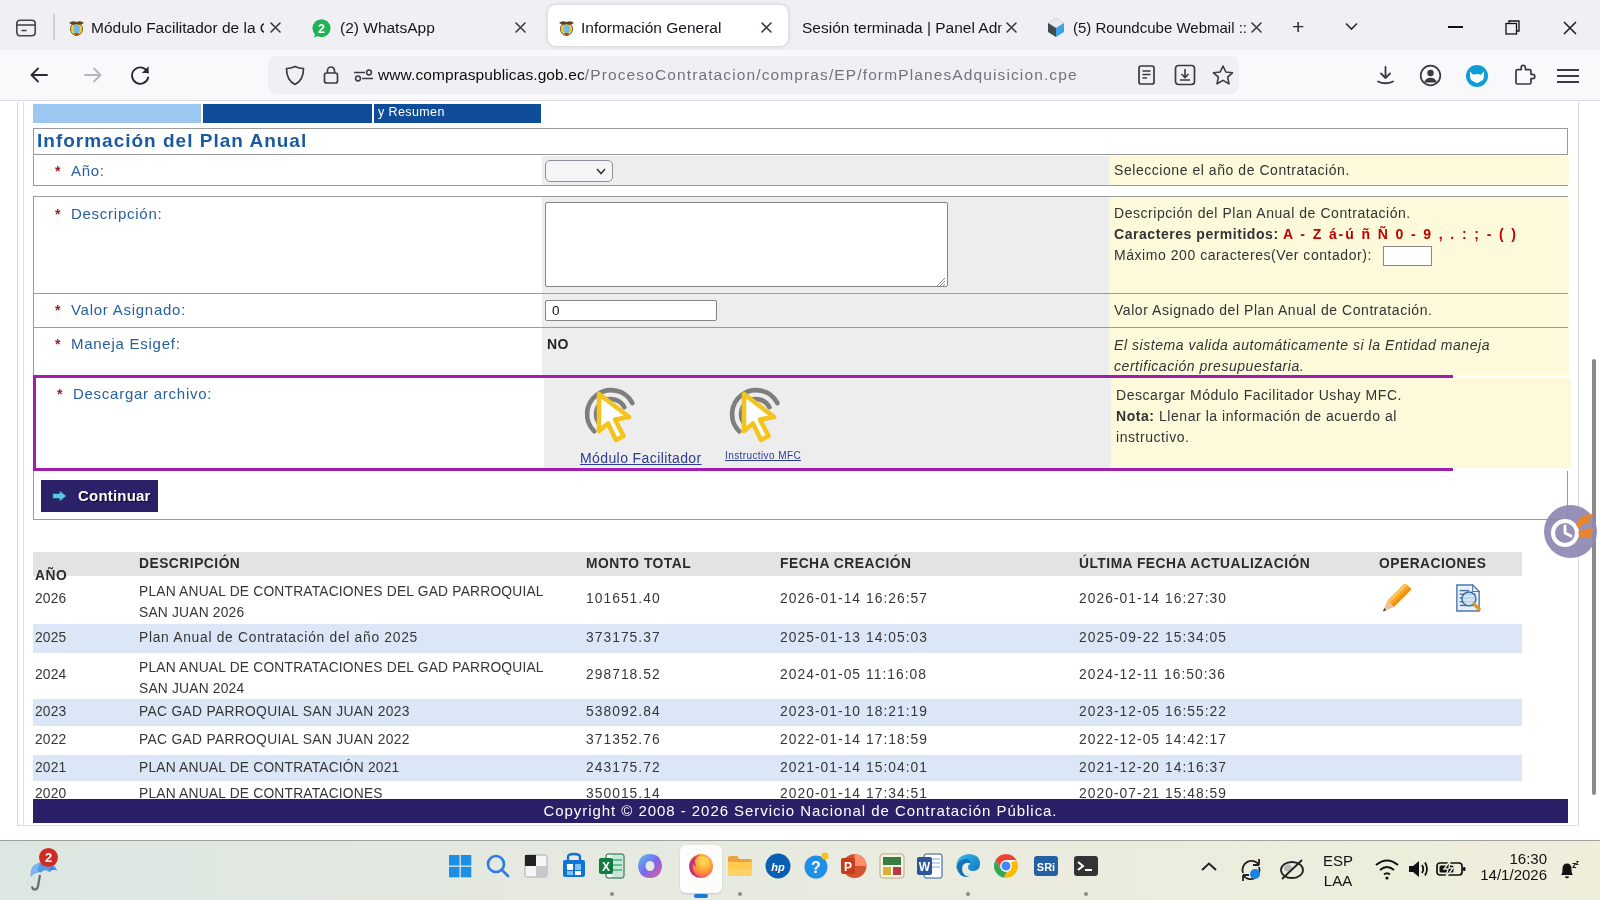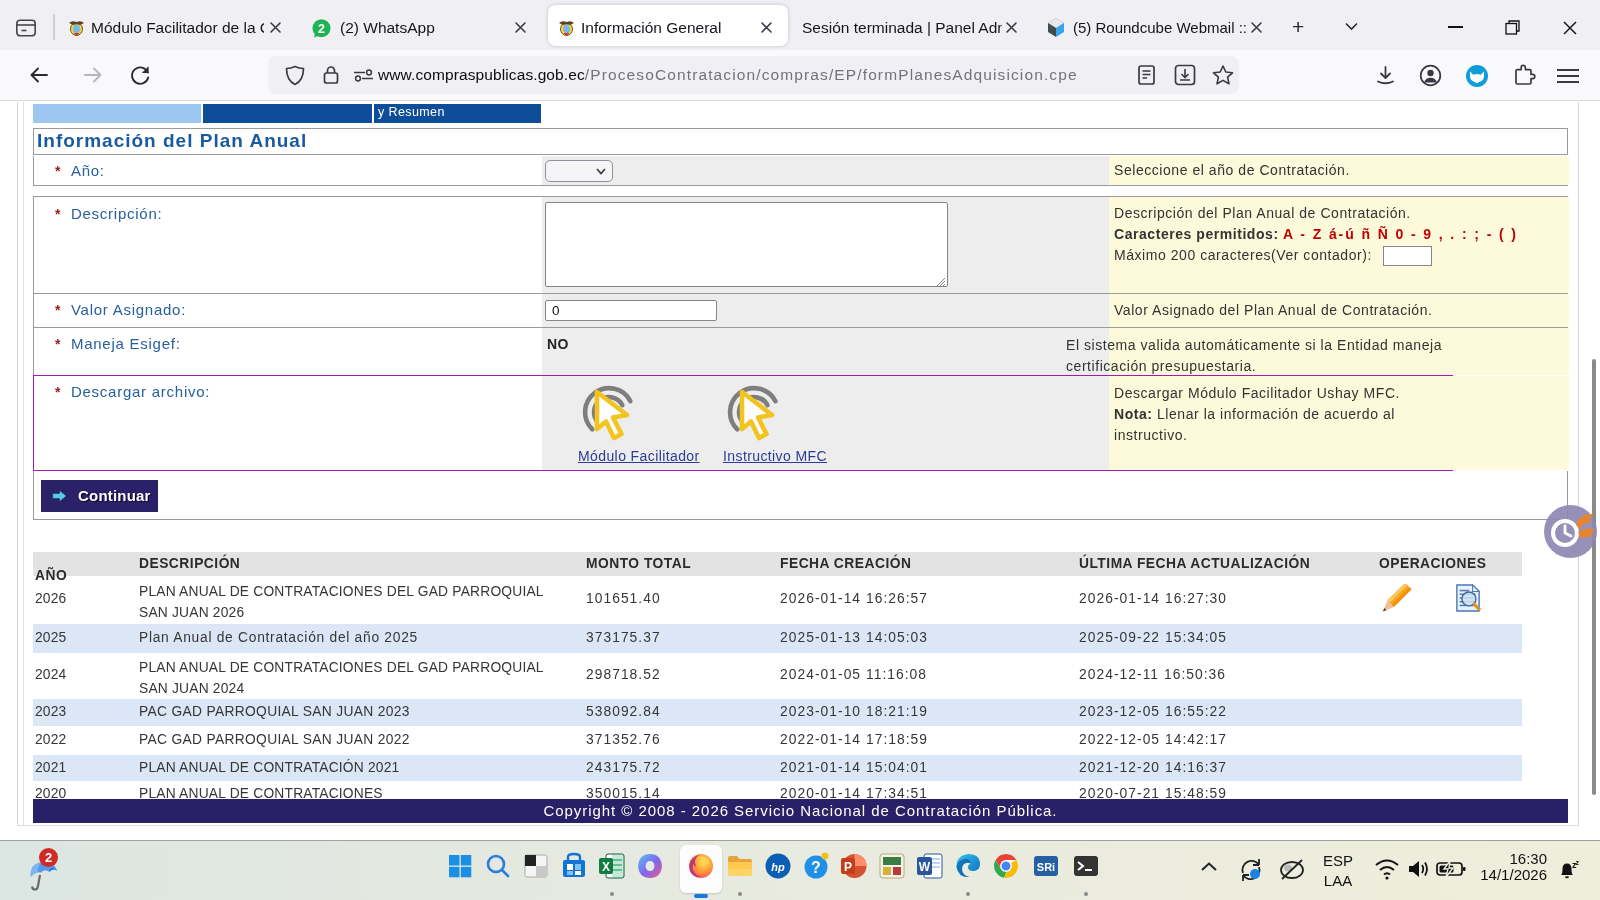--- a/index.html
+++ b/index.html
@@ -226,41 +226,41 @@
     <div class="abs" style="left:21px;top:7px;"><span class="star">*</span> <span class="lbl">Valor Asignado:</span></div>
     <div class="abs" style="left:511px;top:6px;width:172px;height:21px;background:#fff;border:1px solid #858585;border-radius:2px;font-size:13.5px;color:#111;padding:2px 0 0 6px;">0</div>
     <div class="abs hint" style="left:1080px;top:8px;">Valor Asignado del Plan Anual de Contratación.</div>
   </div>
 
   <div class="abs" style="left:33px;top:225px;width:1535px;height:48px;border:1px solid #9a9a9a;border-bottom:none;">
     <div class="abs" style="left:508px;top:0;width:567px;height:100%;background:#ededee"></div>
     <div class="abs" style="left:1075px;top:0;width:460px;height:100%;background:#fcfada"></div>
     <div class="abs" style="left:21px;top:7px;"><span class="star">*</span> <span class="lbl">Maneja Esigef:</span></div>
     <div class="abs" style="left:513px;top:8px;font-size:14px;color:#222;font-weight:bold;letter-spacing:.3px">NO</div>
-    <div class="abs hint" style="left:1032px;top:7px;line-height:21px;">El sistema valida automáticamente si la Entidad maneja<br>certificación presupuestaria.</div>
-  </div>
-
-  <div class="abs" style="left:33px;top:273px;width:1420px;height:96px;border:1px solid #a21caf;padding-left:34px;">
+    <div class="abs hint" style="left:1080px;top:7px;line-height:21px;font-style:italic;">El sistema valida automáticamente si la Entidad maneja<br>certificación presupuestaria.</div>
+  </div>
+
+  <div class="abs" style="left:33px;top:273px;width:1420px;height:96px;border:3px solid #a21caf;padding-left:34px;">
     <div class="abs" style="left:508px;top:0;width:567px;height:100%;background:#ededee"></div>
     <div class="abs" style="left:1075px;top:0;width:460px;height:100%;background:#fcfada"></div>
     <div class="abs" style="left:21px;top:7px;"><span class="star">*</span> <span class="lbl">Descargar archivo:</span></div>
 
     <svg class="abs" style="left:544px;top:7px" width="62" height="62" viewBox="0 0 62 62">
       <path d="M14.3 46.3 A24 24 0 1 1 52.4 18.1" fill="none" stroke="#7e7e7e" stroke-width="4.6" stroke-linecap="round"></path>
       <path d="M20.6 39.8 A15 15 0 1 1 44.4 22.2" fill="none" stroke="#7e7e7e" stroke-width="4.6" stroke-linecap="round"></path>
       <path d="M19 9 L49 32 L35 34.5 L43.5 51 L36 55 L28 38.5 L19 46 Z" fill="#fff" stroke="#f2c41d" stroke-width="4.6" stroke-linejoin="round"></path>
     </svg>
     <div class="abs" style="left:544px;top:72px;font-size:14px;letter-spacing:.4px;color:#2b3c94;text-decoration:underline;">Módulo Facilitador</div>
 
     <svg class="abs" style="left:689px;top:7px" width="62" height="62" viewBox="0 0 62 62">
       <path d="M14.3 46.3 A24 24 0 1 1 52.4 18.1" fill="none" stroke="#7e7e7e" stroke-width="4.6" stroke-linecap="round"></path>
       <path d="M20.6 39.8 A15 15 0 1 1 44.4 22.2" fill="none" stroke="#7e7e7e" stroke-width="4.6" stroke-linecap="round"></path>
       <path d="M19 9 L49 32 L35 34.5 L43.5 51 L36 55 L28 38.5 L19 46 Z" fill="#fff" stroke="#f2c41d" stroke-width="4.6" stroke-linejoin="round"></path>
     </svg>
-    <div class="abs" style="left:689px;top:72px;font-size:14px;letter-spacing:.4px;color:#2b3c94;text-decoration:underline;">Instructivo MFC</div>
+    <div class="abs" style="left:689px;top:72px;font-size:10px;letter-spacing:.4px;color:#2b3c94;text-decoration:underline;">Instructivo MFC</div>
 
     <div class="abs hint" style="left:1080px;top:7px;line-height:21px;">Descargar Módulo Facilitador Ushay MFC.<br><b>Nota:</b> Llenar la información de acuerdo al instructivo.</div>
   </div>
 
   <div class="abs" style="left:33px;top:369px;width:1535px;height:49px;border:1px solid #9a9a9a;border-top:none;">
     <div class="abs" style="left:7px;top:9px;width:117px;height:32px;background:#2b2168;text-align:right;">
       <svg class="abs" style="left:10px;top:8px" width="17" height="16" viewBox="0 0 20 16">
         <path d="M2 5 H10 V1.5 L18 8 L10 14.5 V11 H2 Z" fill="#5bc8e8" stroke="#16455c" stroke-width=".8"></path>
       </svg>
       <div class="abs" style="left:37px;top:7px;color:#fff;font-weight:bold;font-size:15px;letter-spacing:.2px;text-shadow:1.2px 1.2px 0 #0d0830;">Continuar</div>

